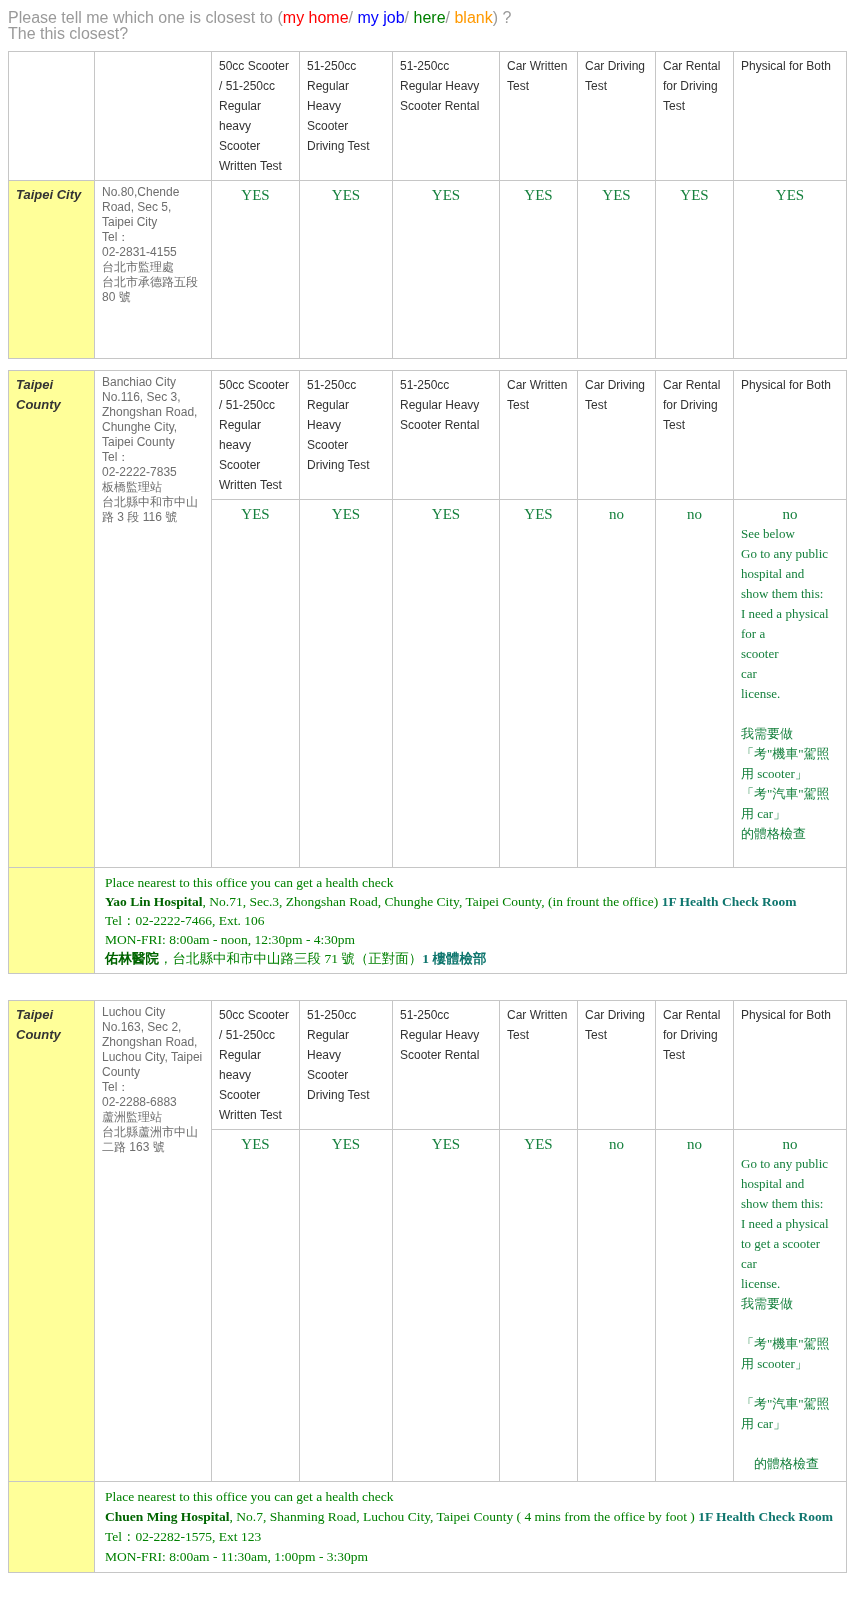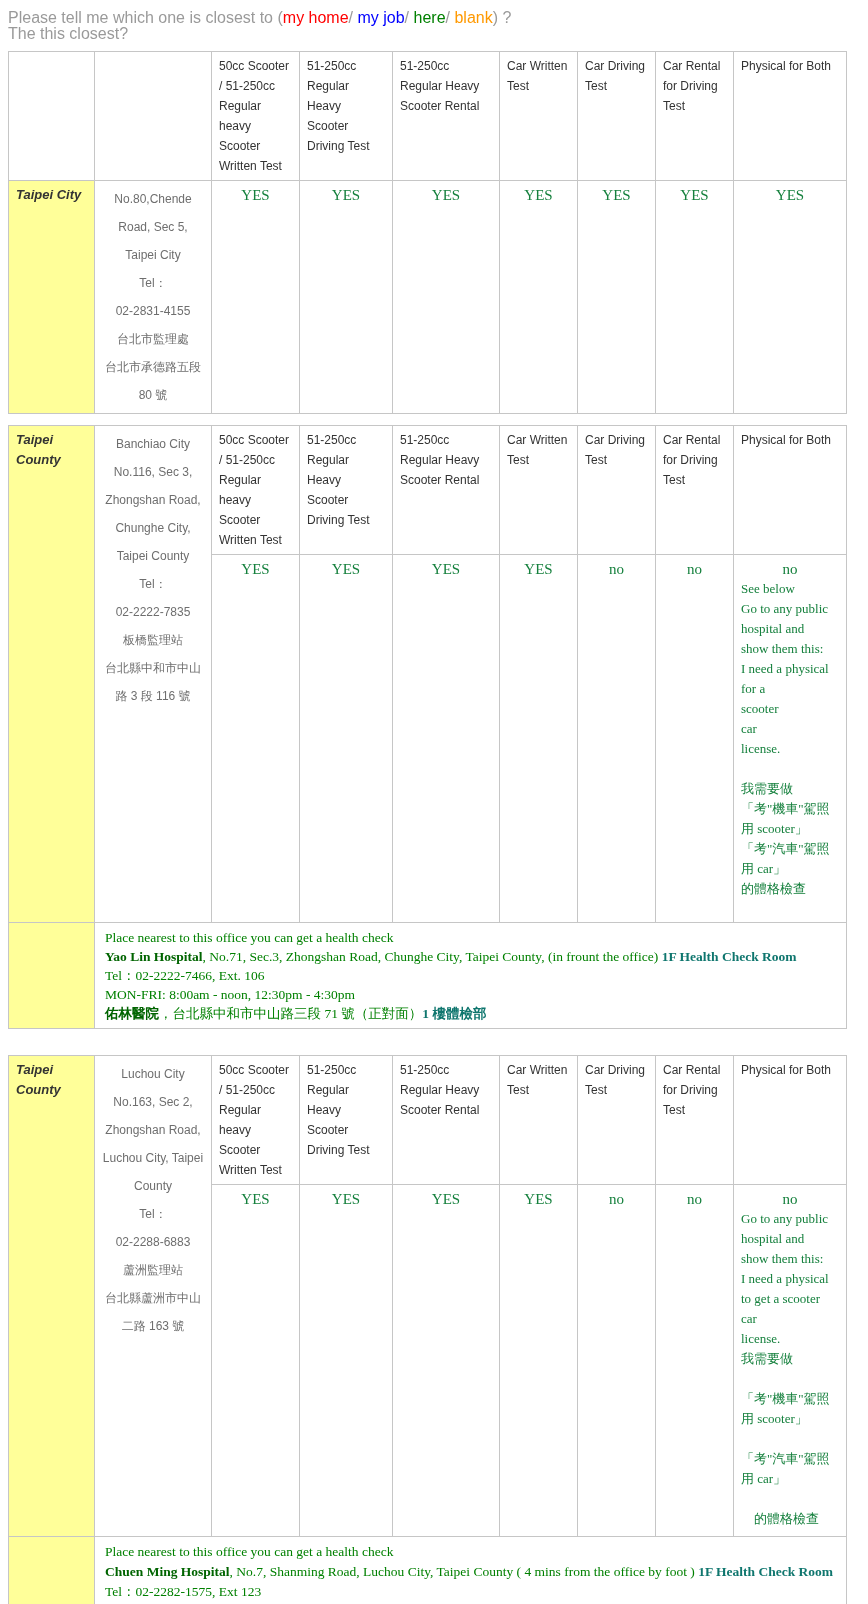--- a/index.html
+++ b/index.html
@@ -15,21 +15,21 @@
   .c-green { color: #008000; }
   .c-orange { color: #ff9900; }
 
   
   table.grid { border-collapse: collapse; table-layout: fixed; width: 838px; }
   #t1 { margin-bottom: 11px; }
   #t2 { margin-bottom: 26px; }
   .grid td { border: 1px solid #c6c6c6; vertical-align: top; padding: 4px 7px; background: #fff; }
   td.hdr { font-size: 12px; color: #333; line-height: 20px; }
   td.loc { background: #ffff99; font-weight: bold; font-size: 13px; color: #333; line-height: 20px; font-style: italic; }
-  td.addr { font-size: 12px; color: #6e6e6e; line-height: 28px; white-space: pre-line; text-align: center; }
+  td.addr { font-size: 12px; color: #6e6e6e; line-height: 15px; white-space: pre-line; }
   td.val { font-family: Liberation Serif, serif; font-size: 15px; color: #15803d; text-align: center; line-height: 20px; }
   .phys-note { text-align: left; white-space: pre-line; font-size: 13px; line-height: 20px; }
   #t1 tr.hrow td { height: 120px; }
   #t1 tr.drow td { height: 178px; }
   #t2 tr.hrow td.hdr { height: 122px; }
   #t2 tr.vrow td { height: 368px; }
   #t3 tr.hrow td.hdr { height: 123px; }
   #t3 tr.vrow td { height: 352px; }
 
   

